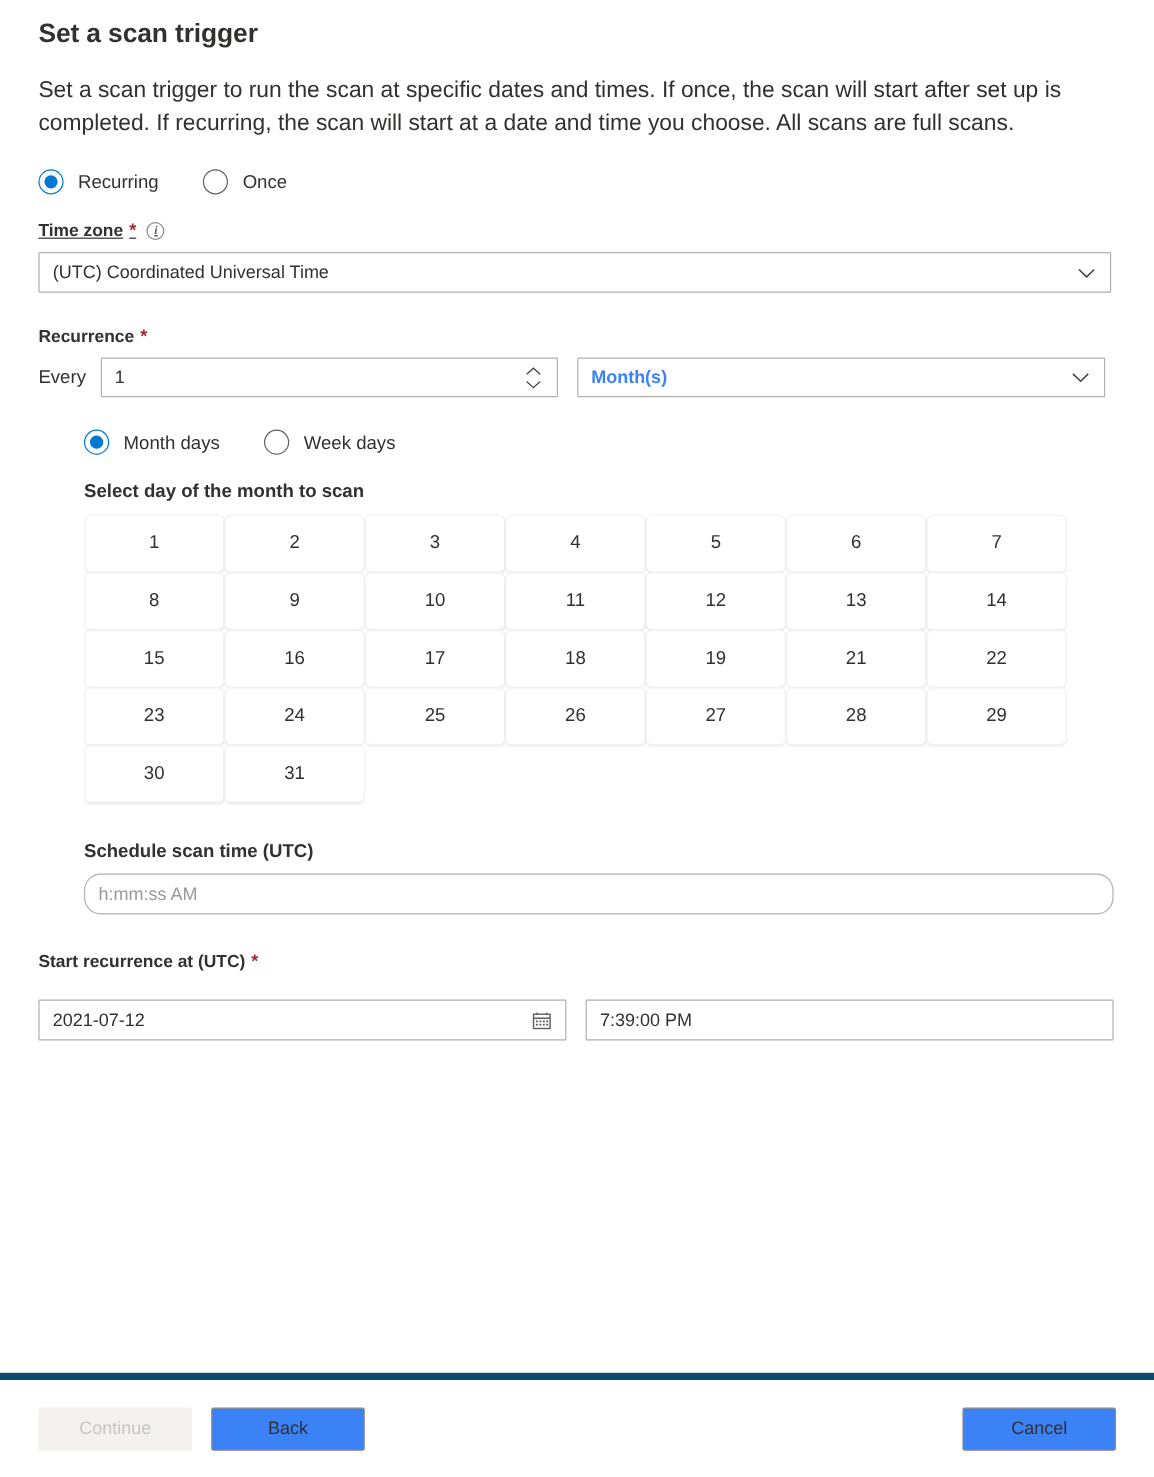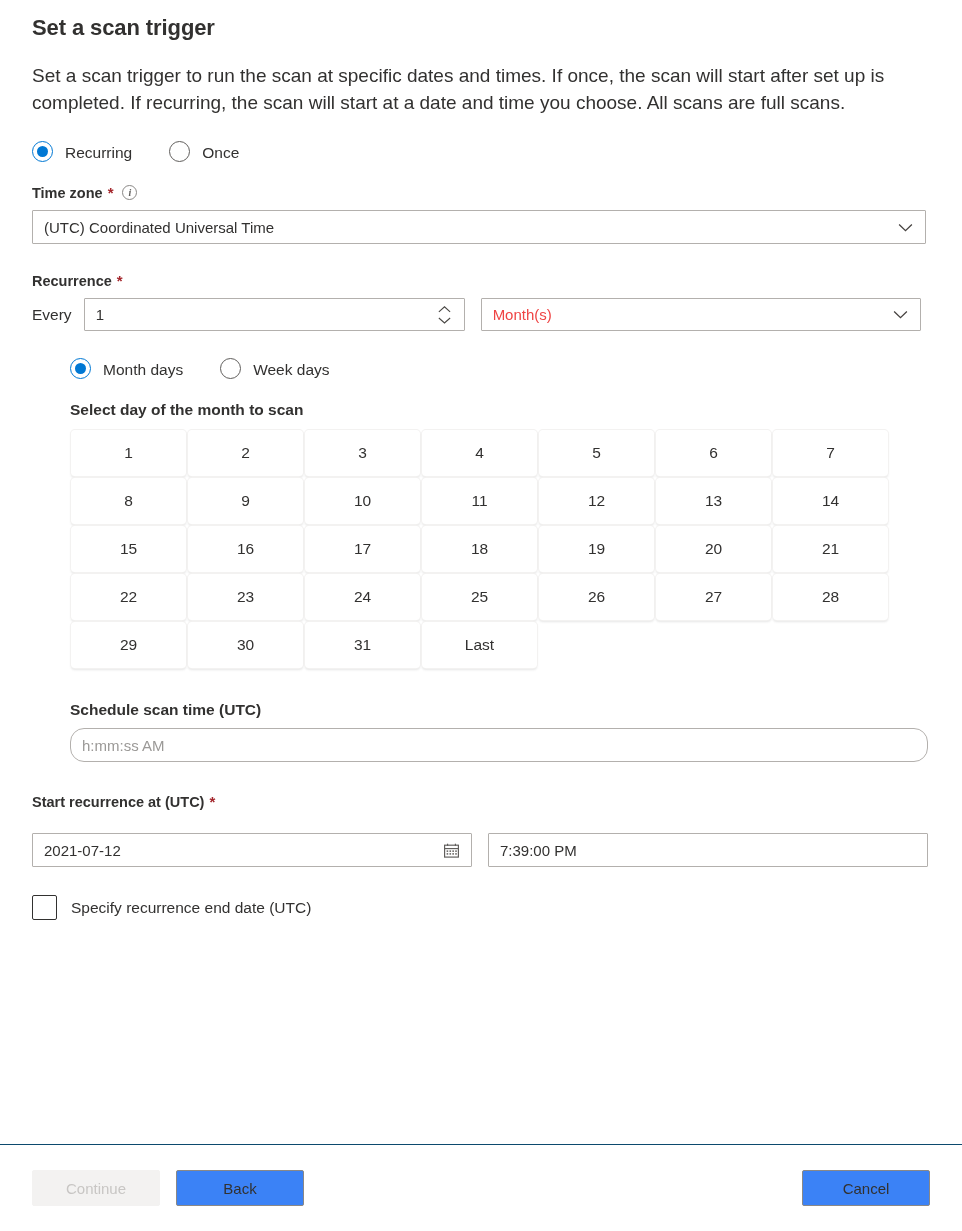--- a/index.html
+++ b/index.html
@@ -131,21 +131,21 @@
   .checkbox {
     width: 25px; height: 25px; border:1.6px solid #323130; background:#fff;
     border-radius: 2px; flex:0 0 auto;
   }
   .check-label { font-size:15.5px; color:#323130; margin-left:14px; }
 
   
   .footer {
     position:absolute; left:0; right:0; bottom:0;
     height: 87px;
-    border-top: 1px solid #0c4a6e;
+    border-top: 6px solid #0c4a6e;
     display:flex; align-items:center;
     padding: 0 32px;
   }
   .btn {
     height: 36px;
     min-width: 128px;
     padding: 0 18px;
     font-size: 15px;
     font-family:"Liberation Sans", sans-serif;
     display:flex; align-items:center; justify-content:center;
@@ -177,21 +177,21 @@
             <span class="radio-dot"></span>
           </span>
         <span class="radio-label">Recurring</span>
       </div>
       <div class="radio-opt">
         <span class="radio-circle"></span>
         <span class="radio-label">Once</span>
       </div>
     </div>
 
-    <div class="field-label" style="margin-top:22px;">
+    <div class="field-label" style="margin-top:22px;text-decoration:underline;">
       <span>Time zone</span>
       <span class="req-star">*</span>
       <span class="info-icon">i</span>
     </div>
     <div class="input-box" style="width:894px;margin-top:9px;height:34px;">
       <span class="val">(UTC) Coordinated Universal Time</span>
       <span class="chevron">
         <svg viewBox="0 0 16 16" width="17" height="17">
             <path d="M2 5.2 L8 11 L14 5.2" fill="none" stroke="currentColor" stroke-width="1.2"></path>
           </svg>
@@ -214,21 +214,21 @@
               </svg>
           </span>
           <span style="margin-top:2px;">
             <svg viewBox="0 0 16 9" width="15" height="9">
                 <path d="M2 1.8 L8 7.2 L14 1.8" fill="none" stroke="currentColor" stroke-width="1.2"></path>
               </svg>
           </span>
         </span>
       </div>
       <div class="input-box unit-select">
-        <span class="val placeholder-ish" style="color:#ef4444;">Month(s)</span>
+        <span class="val placeholder-ish" style="color:#3b82f6;font-weight:bold;">Month(s)</span>
         <span class="chevron">
           <svg viewBox="0 0 16 16" width="17" height="17">
               <path d="M2 5.2 L8 11 L14 5.2" fill="none" stroke="currentColor" stroke-width="1.2"></path>
             </svg>
         </span>
       </div>
     </div>
 
     <div class="subsection">
       <div class="radio-row" style="margin-top:27px;">
@@ -259,33 +259,31 @@
           <div class="day-cell">10</div>
           <div class="day-cell">11</div>
           <div class="day-cell">12</div>
           <div class="day-cell">13</div>
           <div class="day-cell">14</div>
           <div class="day-cell">15</div>
           <div class="day-cell">16</div>
           <div class="day-cell">17</div>
           <div class="day-cell">18</div>
           <div class="day-cell">19</div>
-          <div class="day-cell">20</div>
           <div class="day-cell">21</div>
           <div class="day-cell">22</div>
           <div class="day-cell">23</div>
           <div class="day-cell">24</div>
           <div class="day-cell">25</div>
           <div class="day-cell">26</div>
           <div class="day-cell">27</div>
           <div class="day-cell">28</div>
           <div class="day-cell">29</div>
           <div class="day-cell">30</div>
           <div class="day-cell">31</div>
-          <div class="day-cell">Last</div>
         </div>
 
       <div class="sched-label">Schedule scan time (UTC)</div>
       <div class="input-box sched-input placeholder">
         <span class="val">h:mm:ss AM</span>
       </div>
     </div>
 
     <div class="field-label start-label">
       <span>Start recurrence at (UTC)</span>
@@ -309,24 +307,20 @@
             <rect x="8.8" y="10.5" width="1.5" height="1.4" fill="currentColor"></rect>
             <rect x="11.5" y="10.5" width="1.5" height="1.4" fill="currentColor"></rect>
           </svg>
         </span>
       </div>
       <div class="input-box time-input" style="height:34px;">
         <span class="val">7:39:00 PM</span>
       </div>
     </div>
 
-    <div class="check-row">
-      <span class="checkbox"></span>
-      <span class="check-label">Specify recurrence end date (UTC)</span>
-    </div>
 
   </div>
 
   <div class="footer">
     <div class="btn disabled">Continue</div>
     <div class="btn">Back</div>
     <div class="spacer"></div>
     <div class="btn">Cancel</div>
   </div>
 </div>

